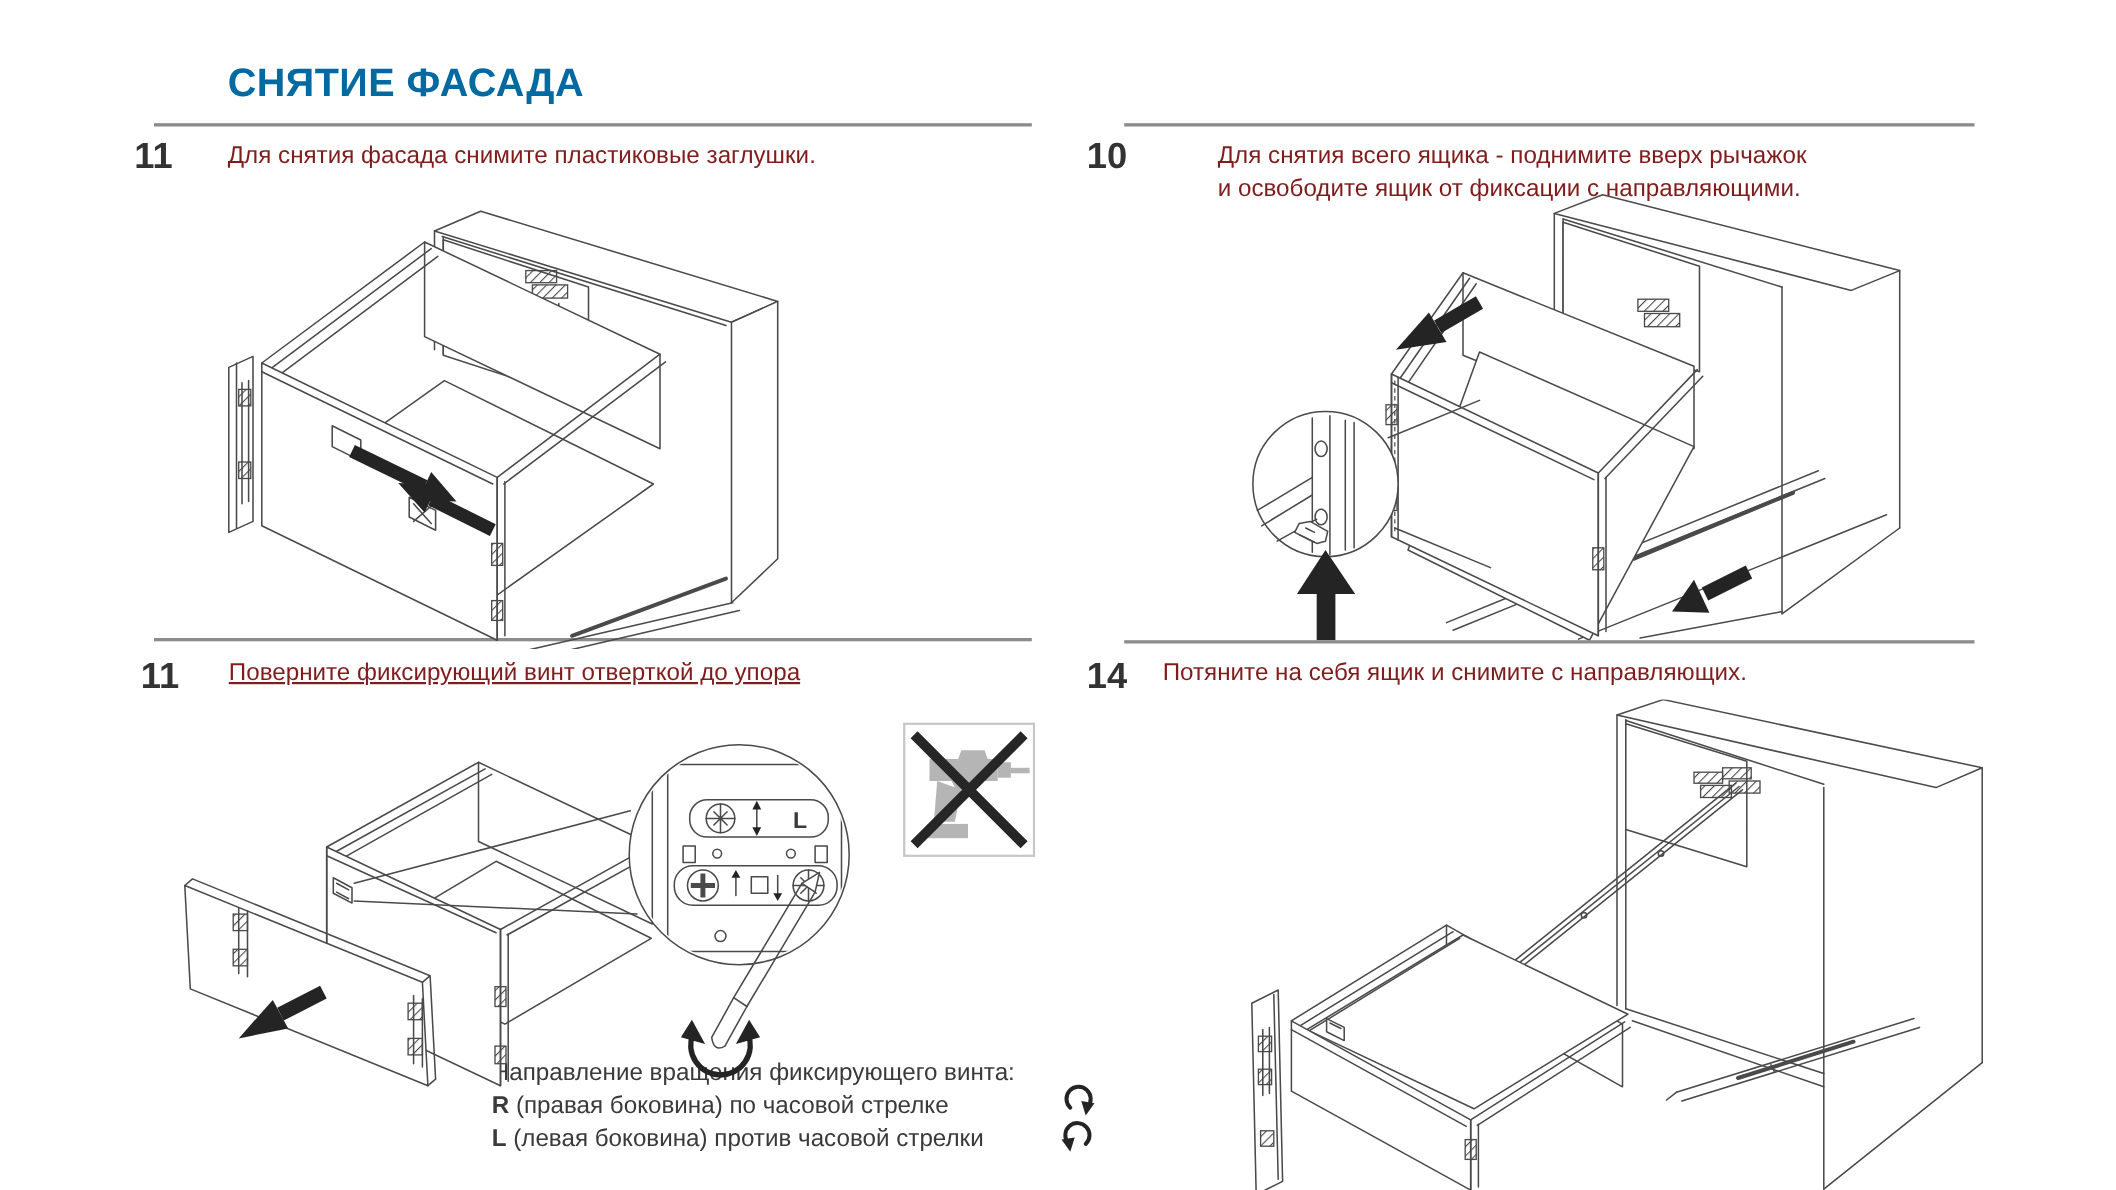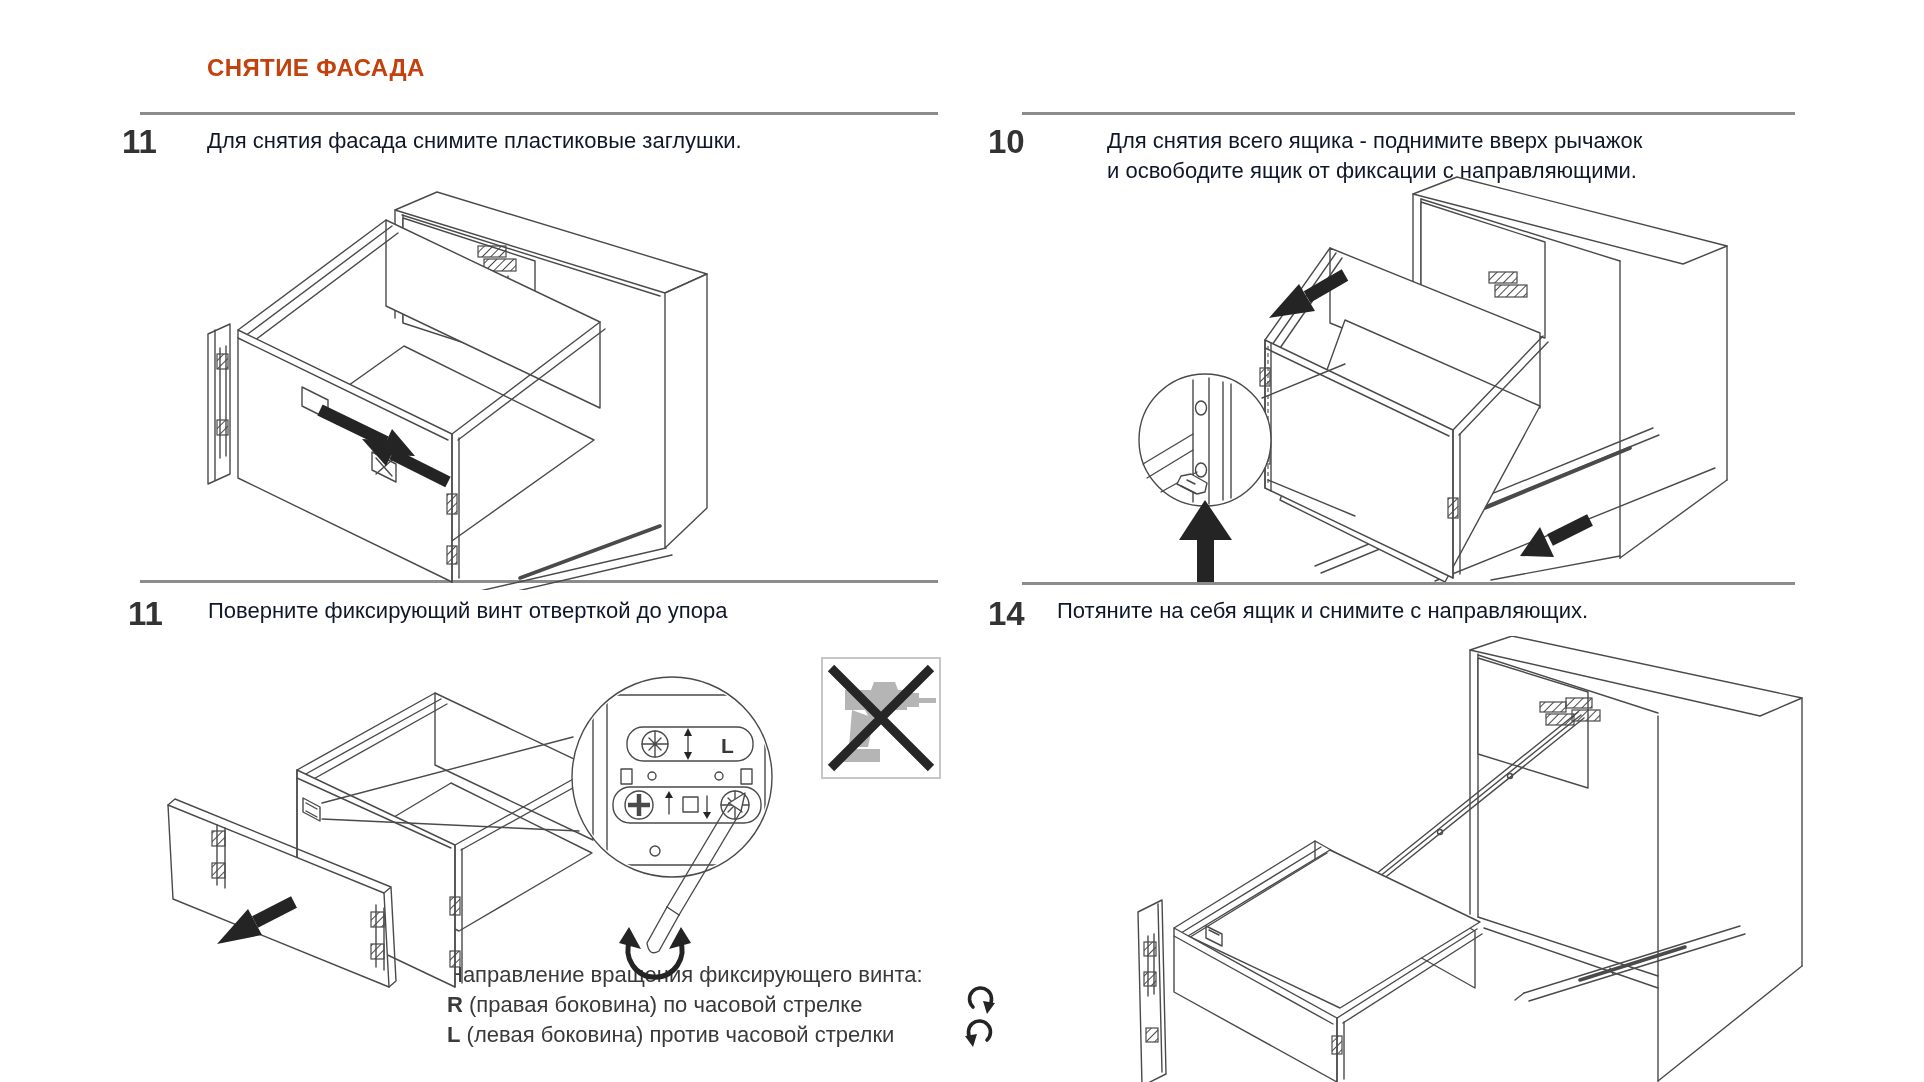--- a/index.html
+++ b/index.html
@@ -1,23 +1,23 @@
 <!DOCTYPE html>
 <html><head>
 <meta charset="utf-8">
 <style>
   html,body{margin:0;padding:0;background:#fff;}
   .page{
     position:relative;width:1924px;height:1082px;background:#ffffff;
     font-family:"Liberation Sans",sans-serif;color:#3a3a3a;overflow:hidden;
   }
-  .hdr{position:absolute;font-size:24px;font-weight:bold;letter-spacing:.4px;color:#c2410c;}
+  .hdr{position:absolute;font-size:36px;font-weight:bold;letter-spacing:.4px;color:#0369a1;}
   .rule{position:absolute;height:3px;background:#8c8c8c;}
   .stepnum{position:absolute;font-size:33px;font-weight:bold;color:#333;line-height:44px;}
-  .steptext{position:absolute;font-size:22px;line-height:30px;color:#0f172a;}
+  .steptext{position:absolute;font-size:22px;line-height:30px;color:#7f1d1d;}
   .note{position:absolute;font-size:22px;line-height:30px;color:#3a3a3a;}
   .b{font-weight:bold;}
   svg.diag{position:absolute;}
   svg .ln{stroke:#4a4a4a;stroke-width:1.4;fill:none;stroke-linecap:round;stroke-linejoin:round;}
   svg .face{stroke:#4a4a4a;stroke-width:1.4;fill:#ffffff;stroke-linejoin:round;}
   svg .thick{stroke:#4a4a4a;stroke-width:3.6;fill:none;stroke-linecap:round;}
   svg .arr{fill:#242424;stroke:none;}
   svg .arrln{stroke:#242424;stroke-width:12;fill:none;stroke-linecap:butt;}
   svg .arrln13{stroke:#242424;stroke-width:13;fill:none;stroke-linecap:butt;}
   svg .hrect{stroke:#4a4a4a;stroke-width:1.2;}
@@ -41,21 +41,21 @@
     <div>Для снятия фасада снимите пластиковые заглушки.</div>
   </div>
 
   <div class="stepnum" style="left:988px;top:120px;">10</div>
   <div class="steptext" style="left:1107px;top:126px;">
     <div>Для снятия всего ящика - поднимите вверх рычажок</div>
     <div>и освободите ящик от фиксации с направляющими.</div>
   </div>
 
   <div class="stepnum" style="left:128px;top:592px;">11</div>
-  <div class="steptext" style="left:208px;top:596px;">
+  <div class="steptext" style="left:208px;top:596px;text-decoration:underline;">
     <div>Поверните фиксирующий винт отверткой до упора</div>
   </div>
 
   <div class="stepnum" style="left:988px;top:592px;">14</div>
   <div class="steptext" style="left:1057px;top:596px;">
     <div>Потяните на себя ящик и снимите с направляющих.</div>
   </div>
 
   <div class="note" style="left:447px;top:960px;">
     <div>Направление вращения фиксирующего винта:</div>

